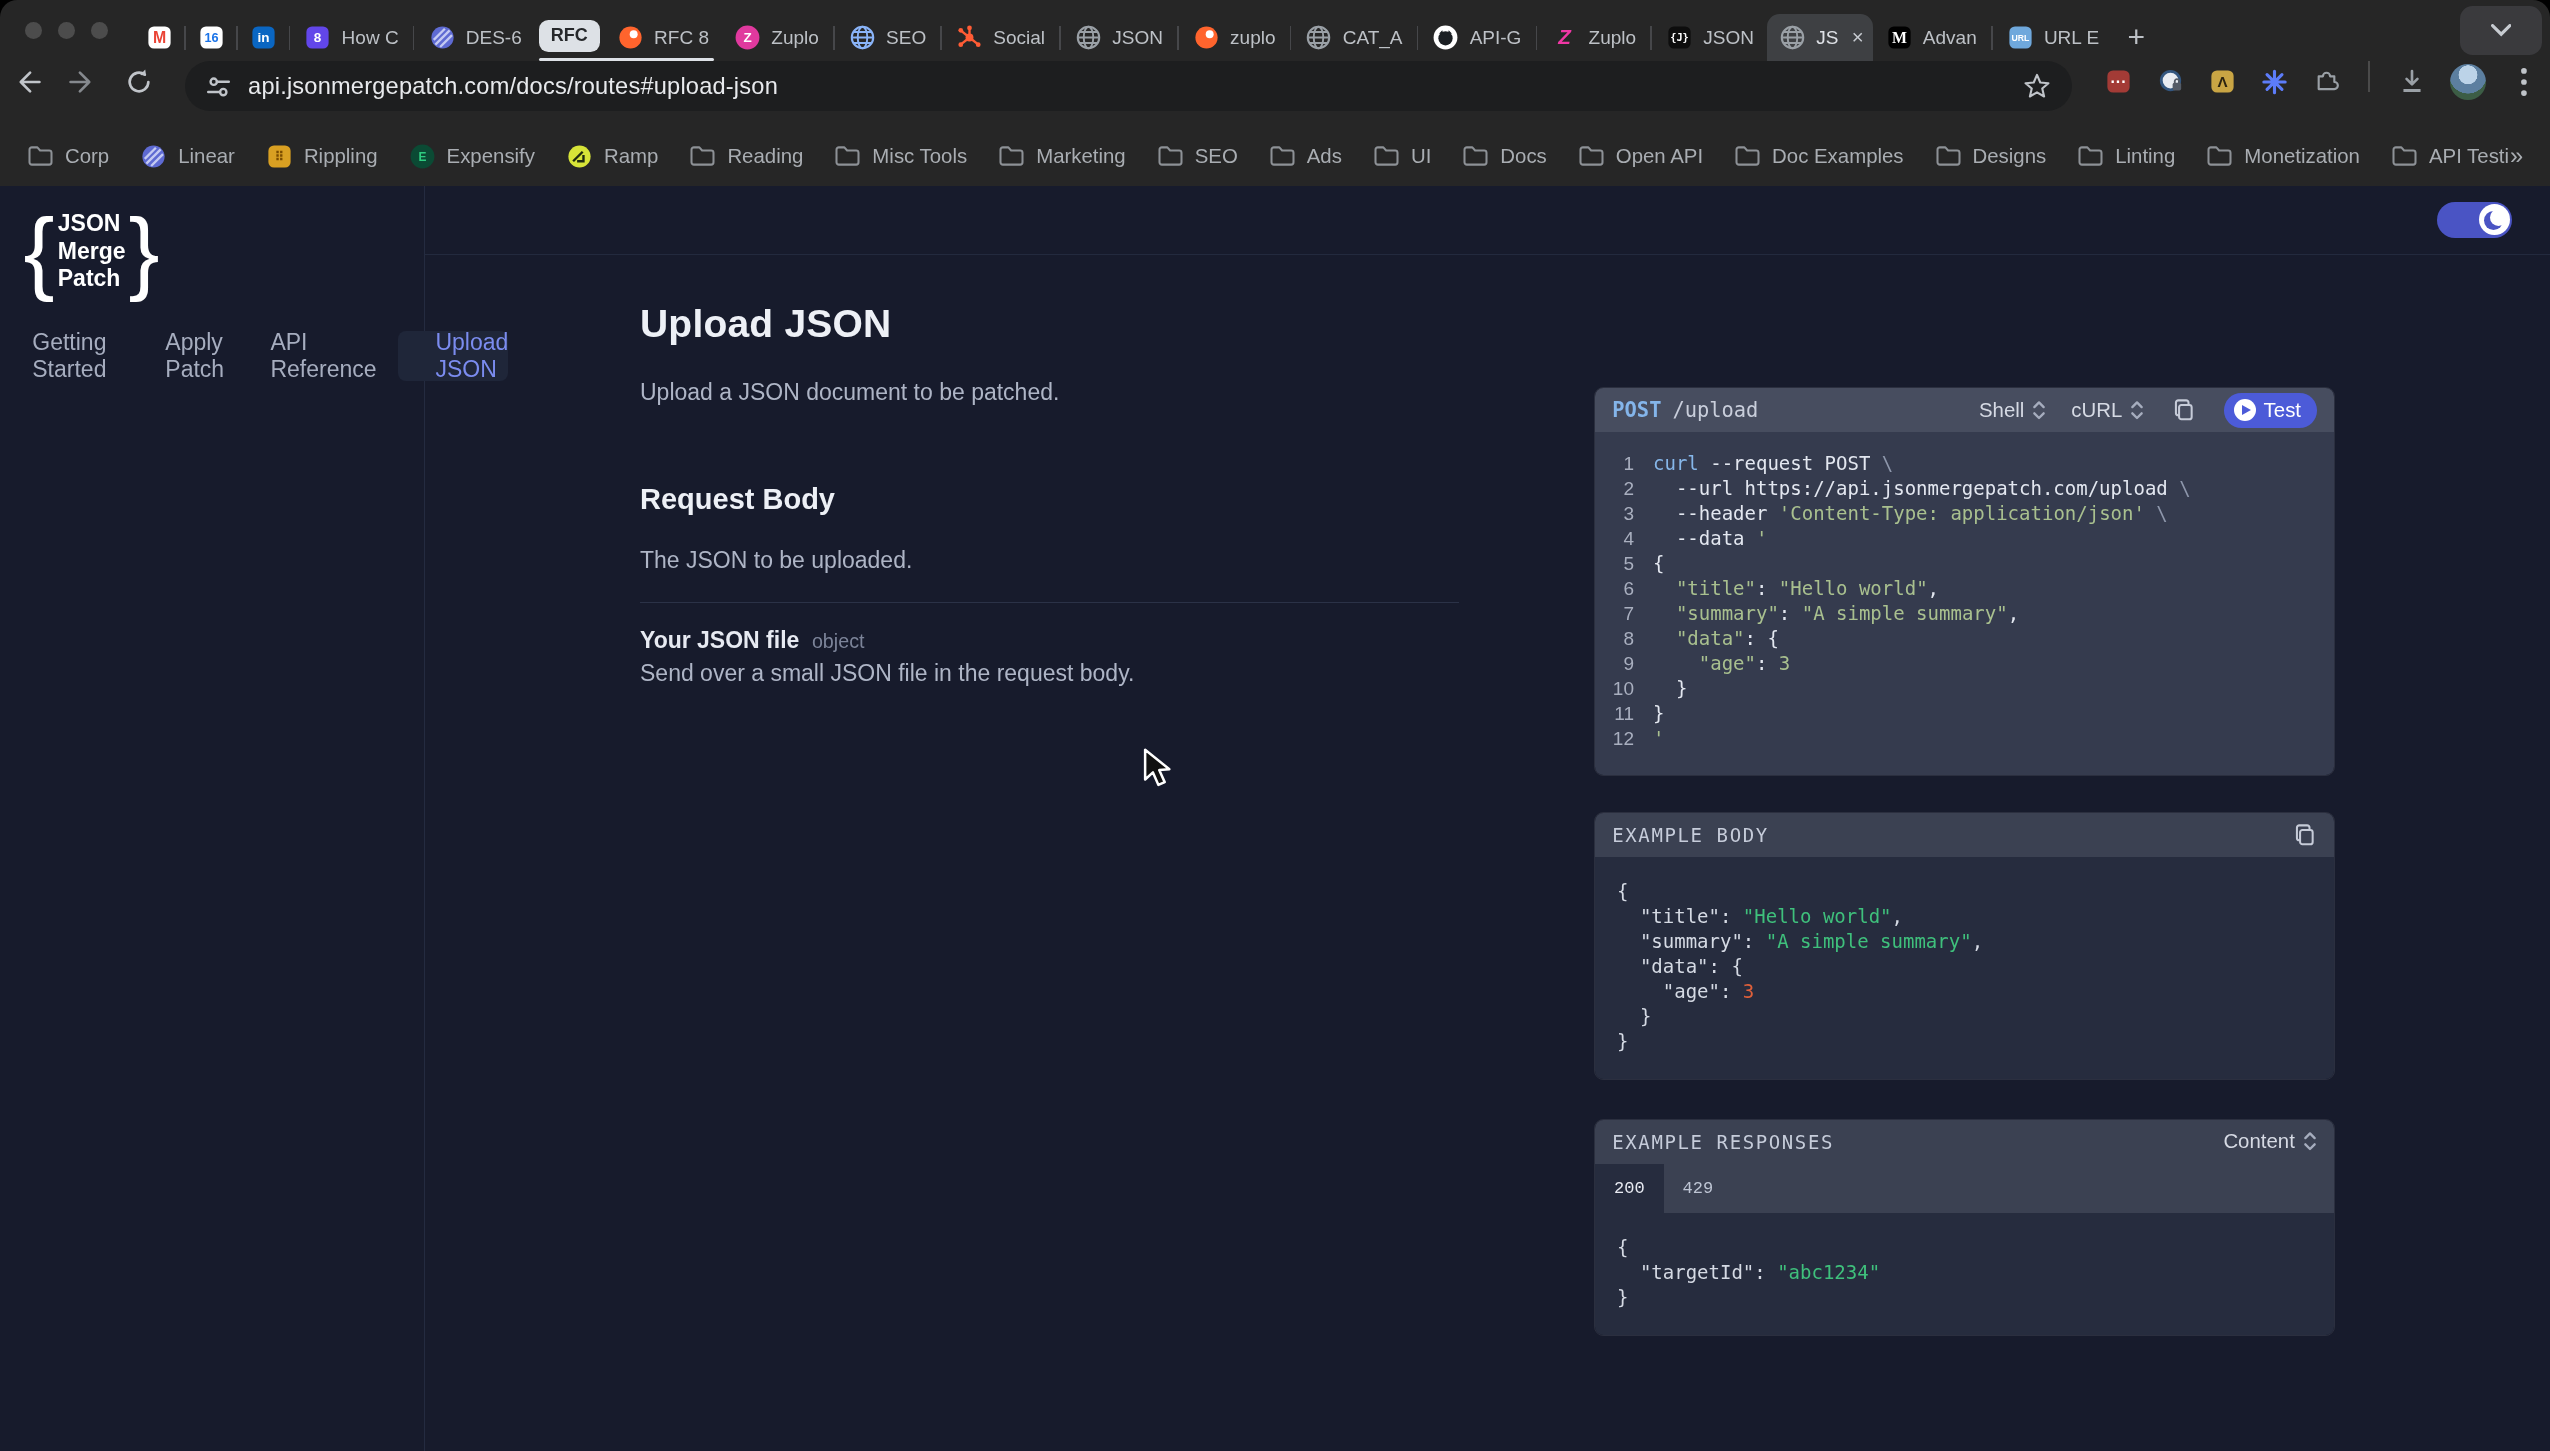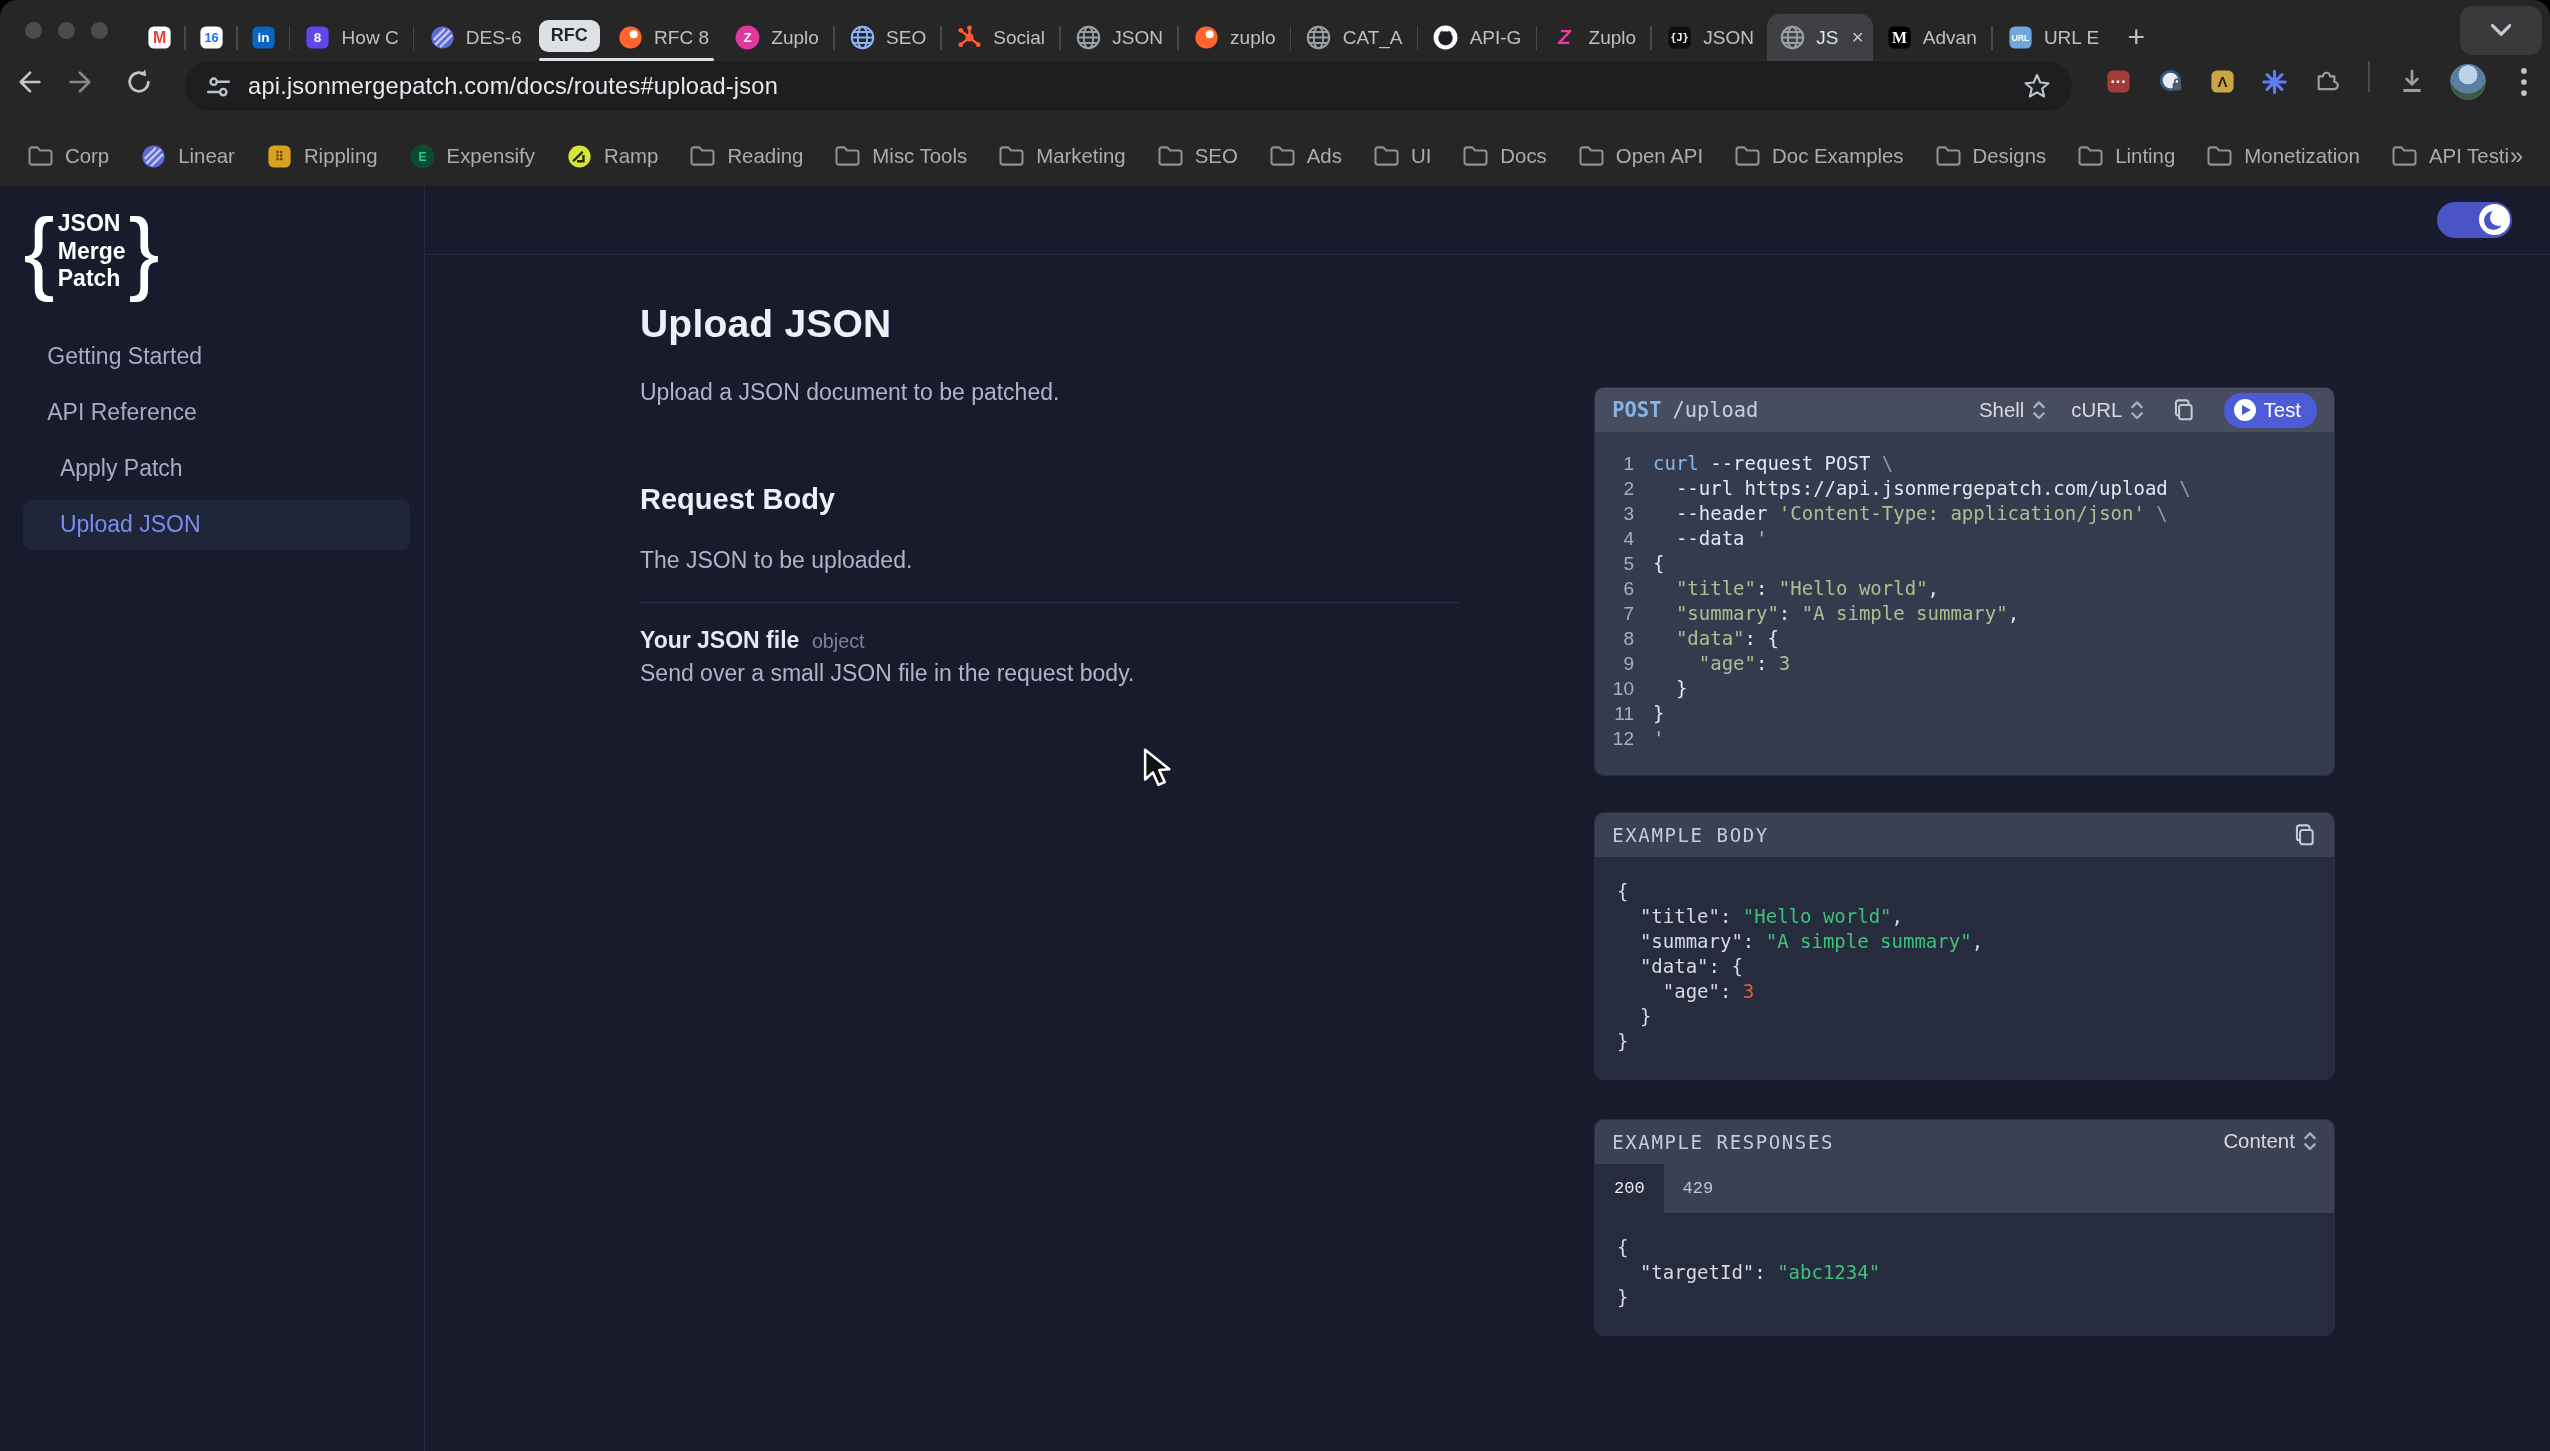--- a/index.html
+++ b/index.html
@@ -41,21 +41,21 @@
   .bookmarks{height:58px;display:flex;align-items:center;padding:0 27px;color:#a9adb2;font-size:20.4px;}
   .bm{display:flex;align-items:center;gap:11px;margin-right:31px;white-space:nowrap;}
   .bm-overflow{margin-left:auto;color:#a9adb2;font-size:23.6px;}
 
   
   .page{position:absolute;top:186px;left:0;right:0;bottom:0;background:#171b2c;display:flex;}
   .sidebar{width:425px;flex:none;border-right:1.6px solid #242b40;padding-top:23.6px;box-sizing:border-box;}
   .logo{display:flex;align-items:center;color:#fff;margin-left:23.6px;}
   .logo .brace{font-size:93px;font-weight:300;line-height:.9;font-family:"Liberation Sans",sans-serif;}
   .logo .mid{display:flex;flex-direction:column;font-weight:700;font-size:23px;line-height:1.2;margin:0 3.1px;}
-  .nav{margin-top:35px;display:flex;flex-direction:column;padding-left:15px;}
+  .nav{margin-top:35px;display:flex;}
   .nav-item{height:50px;display:flex;align-items:center;font-size:23px;color:#a6adbf;
             border-radius:7.9px;margin:3.1px 14px 3.1px 7.9px;padding-left:24.4px;}
   .nav-item.lvl2{padding-left:37px;}
   .nav-item.active{background:#1f2639;color:#7b8cef;}
 
   .main{flex:1;display:flex;flex-direction:column;min-width:0;}
   .main-header{height:68px;border-bottom:1.6px solid #232a3e;display:flex;align-items:center;
                justify-content:flex-end;padding-right:38px;flex:none;}
   .toggle{width:75px;height:36px;border-radius:18px;background:#4a54c4;position:relative;}
   .toggle .knob{position:absolute;right:2.4px;top:2.4px;width:31px;height:31px;border-radius:50%;background:#fff;}
@@ -570,22 +570,22 @@
         <span class="brace">{</span>
         <span class="mid">
           <span>JSON</span>
           <span>Merge</span>
           <span>Patch</span>
         </span>
         <span class="brace">}</span>
       </div>
       <nav class="nav" id="nav-container">
           <a class="nav-item">Getting Started</a>
+          <a class="nav-item lvl2">Apply Patch</a>
           <a class="nav-item">API Reference</a>
-          <a class="nav-item lvl2">Apply Patch</a>
           <a class="nav-item lvl2 active">Upload JSON</a>
         </nav>
     </aside>
 
     <div class="main">
       <div class="main-header">
         <div class="toggle">
           <span class="knob"></span>
           <span class="moon"></span>
         </div>

